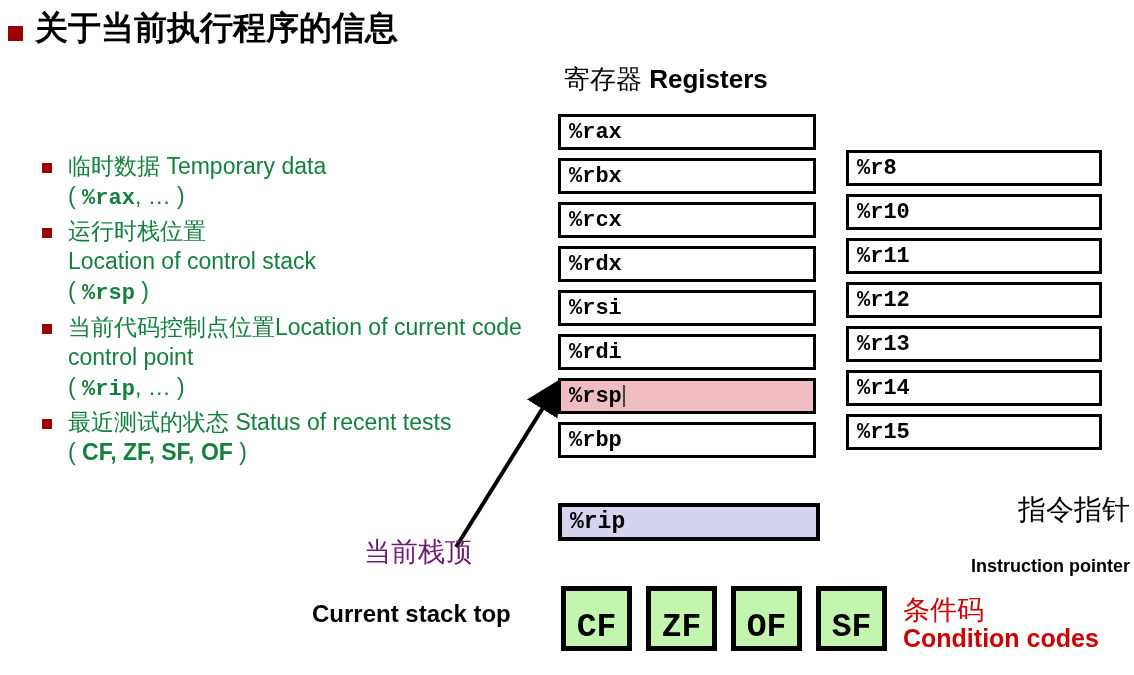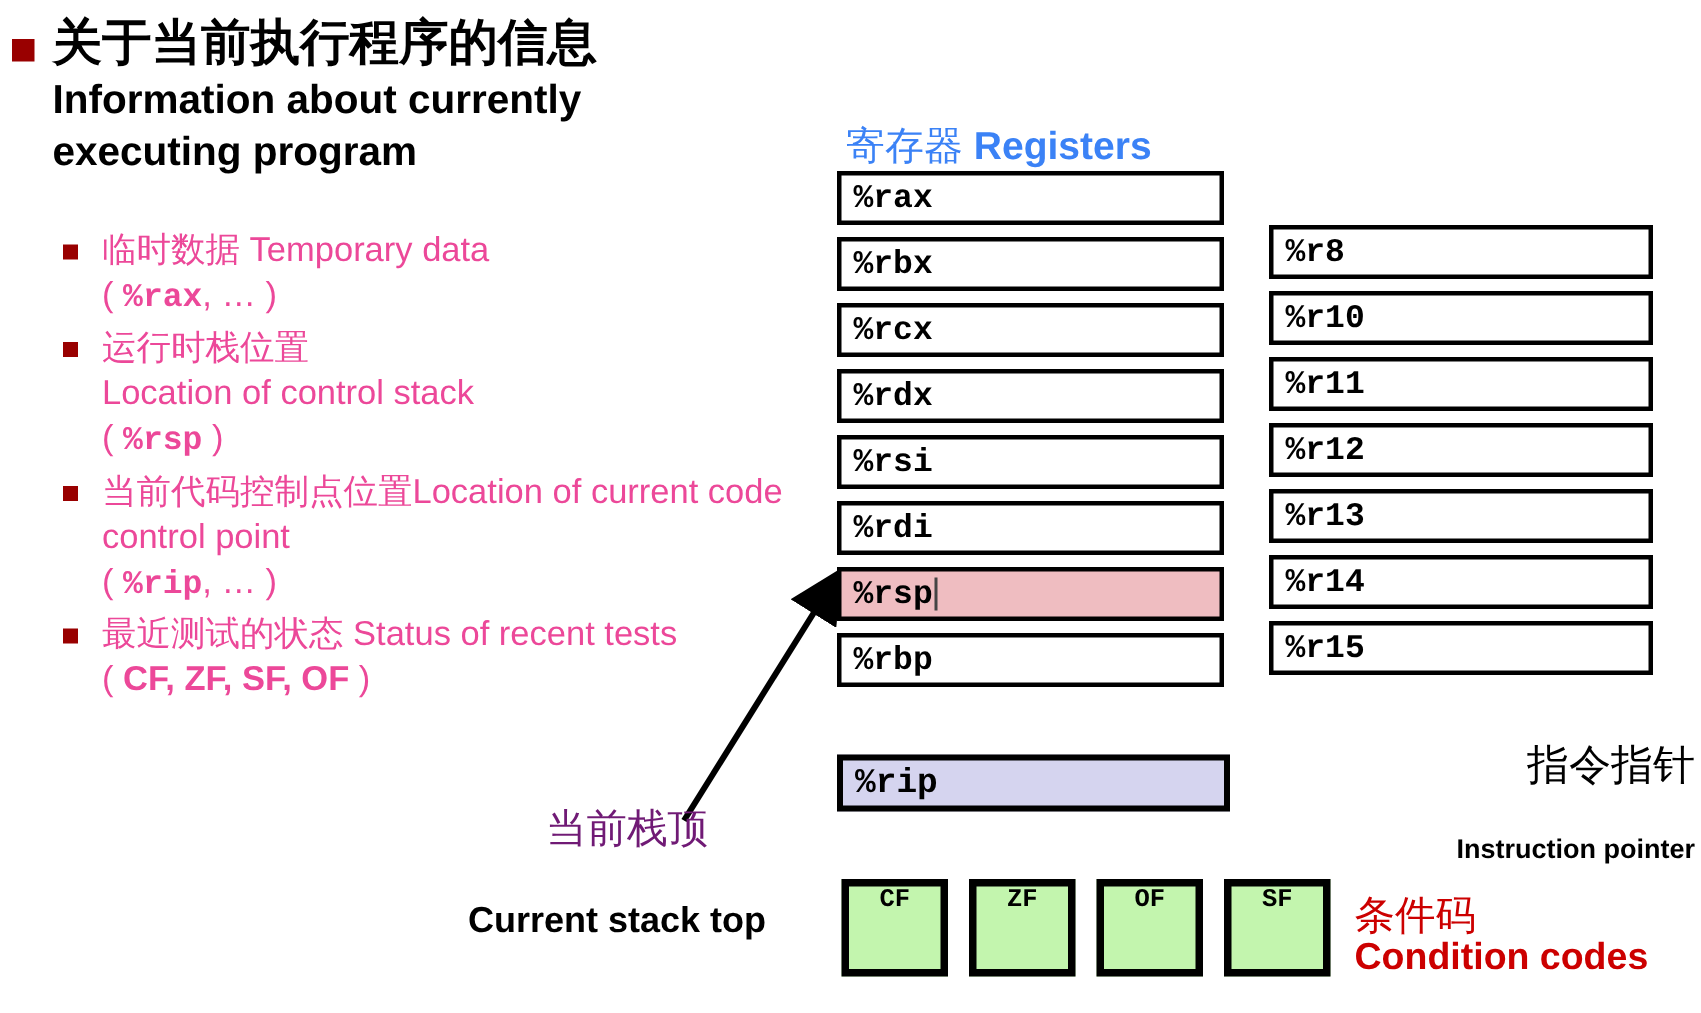--- a/index.html
+++ b/index.html
@@ -30,40 +30,40 @@
     font-size:27px;font-weight:bold;line-height:1.30;color:#000;
     margin-top:2px;max-width:470px;
   }
 
   ul.bullets{
     position:absolute;left:40px;top:152px;width:500px;
     list-style:none;margin:0;padding:0;
   }
   ul.bullets > li{
     position:relative;padding-left:28px;
-    font-size:23px;line-height:1.30;color:#ec4899;
+    font-size:23px;line-height:1.30;color:#15803d;
     margin-bottom:4px;
   }
   ul.bullets > li::before{
     content:"";position:absolute;left:2px;top:11px;
     width:10px;height:10px;background:#990000;
   }
   .mono{font-family:"Liberation Mono", monospace;font-weight:bold;font-size:22px;}
   .bold{font-weight:bold;}
 
   
   .stack-top{position:absolute;left:312px;top:538px;width:240px;text-align:left;}
   .stack-top .cn{font-size:27px;line-height:1.05;color:#701a75;padding-left:52px;}
   .stack-top .en{font-size:24px;font-weight:bold;line-height:1.10;color:#000;margin-top:35px;}
 
   
   .arrow-svg{position:absolute;left:440px;top:375px;width:140px;height:180px;}
 
   
-  .reg-heading{position:absolute;left:564px;top:80px;font-size:26px;color:#3b82f6;}
+  .reg-heading{position:absolute;left:564px;top:62px;font-size:26px;color:#000000;}
   .reg-heading .en{font-weight:bold;}
 
   .regcol{position:absolute;}
   .regcol.left-col{left:558px;top:114px;width:258px;}
   .regcol.right-col{left:846px;top:114px;width:256px;margin-top:36px;}
 
   .regbox{
     box-sizing:border-box;height:36px;border:3px solid #000;background:#ffffff;
     margin-bottom:8px;display:flex;align-items:center;padding-left:8px;
     font-family:"Liberation Mono", monospace;font-weight:bold;font-size:22px;color:#000;
@@ -81,39 +81,38 @@
     display:flex;align-items:center;padding-left:8px;
     font-family:"Liberation Mono", monospace;font-weight:bold;font-size:23px;color:#000;
   }
   .ip-label{position:absolute;left:840px;top:495px;width:290px;text-align:right;}
   .ip-label .cn{font-size:28px;line-height:1.08;color:#000;}
   .ip-label .en{font-size:18px;font-weight:bold;line-height:1.10;color:#000;margin-top:32px;}
 
   .flags{position:absolute;left:561px;top:586px;display:flex;gap:14px;}
   .flagbox{
     box-sizing:border-box;width:71px;height:65px;border:5px solid #000;background:#c3f5ae;
-    display:flex;align-items:flex-start;justify-content:center;
-    font-family:"Liberation Mono", monospace;font-weight:bold;font-size:17px;color:#000;
+    display:flex;align-items:flex-end;justify-content:center;
+    font-family:"Liberation Mono", monospace;font-weight:bold;font-size:33px;color:#000;
   }
   .cc-label{position:absolute;left:903px;top:596px;width:240px;}
   .cc-label .cn{font-size:27px;line-height:1.08;color:#cc0000;}
   .cc-label .en{font-size:25px;font-weight:bold;line-height:1.10;color:#cc0000;}
 </style>
 </head>
 <body>
 
 <div class="slide">
 
   <div class="left">
 
     <div class="title-row">
       <div class="sq-bullet"></div>
       <div class="title-block">
         <div class="title-cn">关于当前执行程序的信息</div>
-        <div class="title-en">Information about currently executing program</div>
       </div>
     </div>
 
     <ul class="bullets">
 
       <li>
         <span>临时数据</span><span> Temporary data</span><br>
         <span>( </span><span class="mono">%rax</span><span>, … )</span>
       </li>
 

